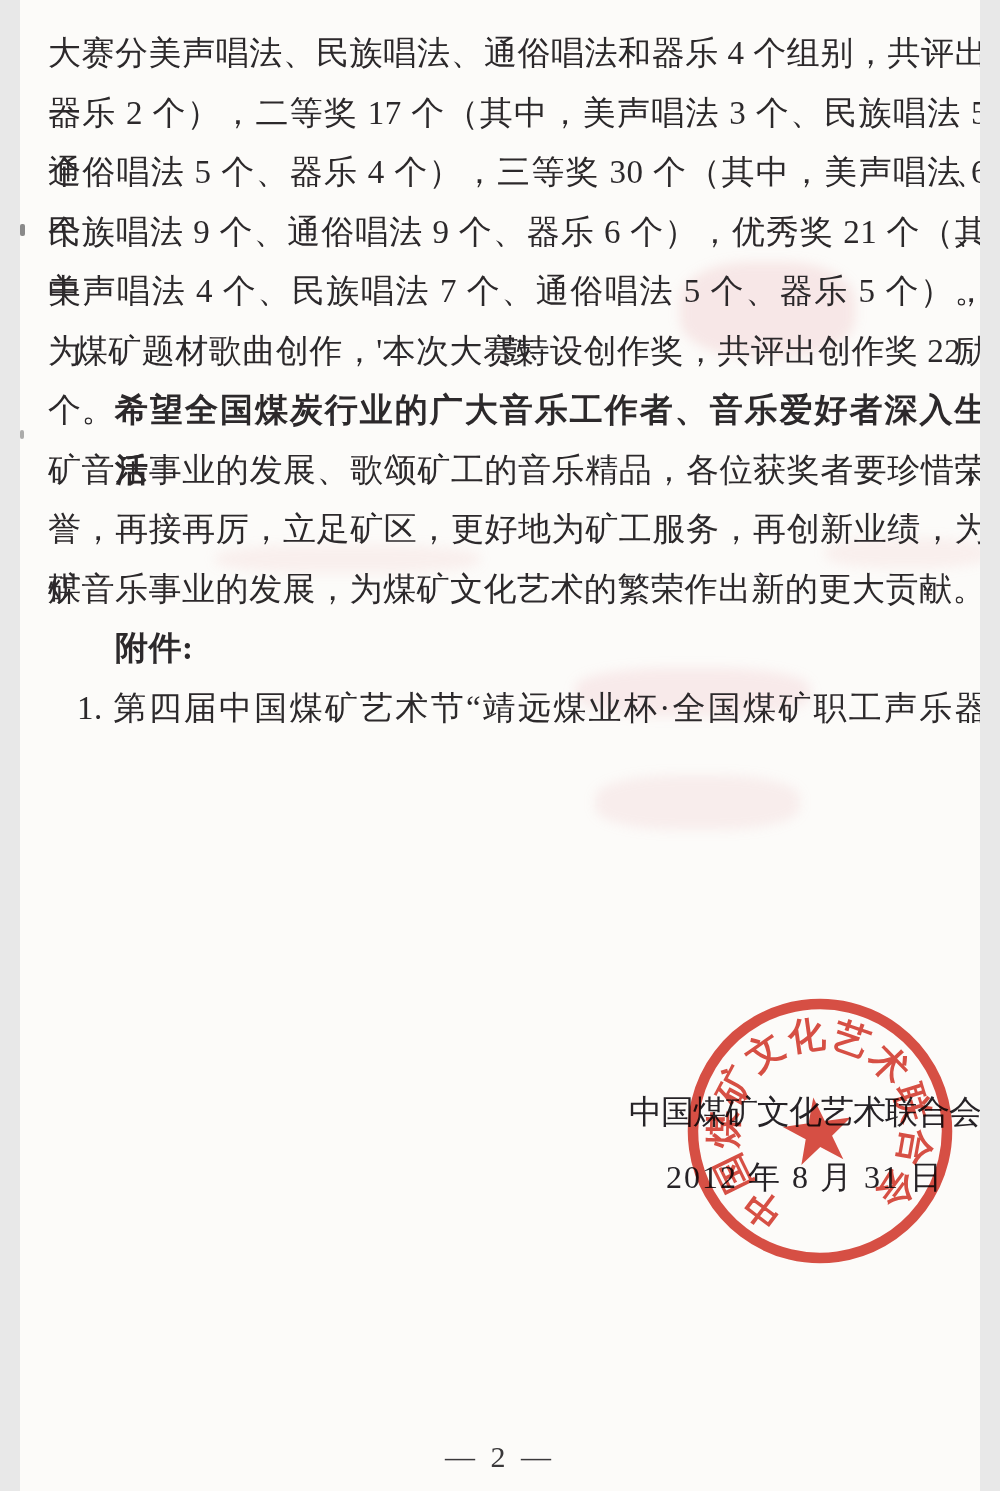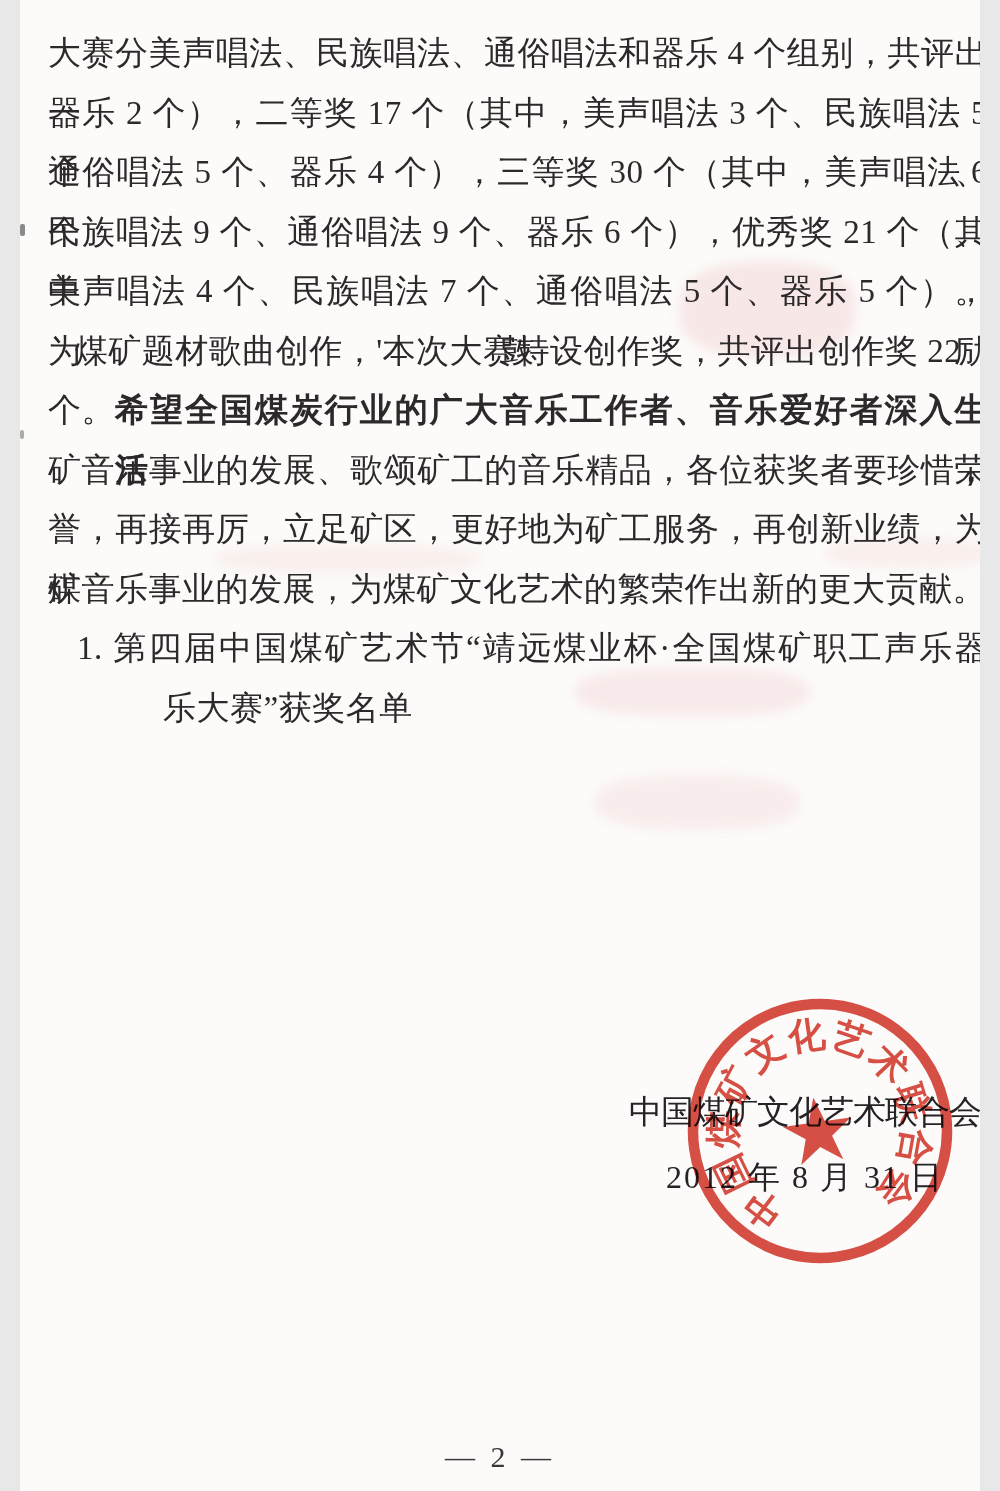--- a/index.html
+++ b/index.html
@@ -116,22 +116,22 @@
     <div class="line">大赛分美声唱法、民族唱法、通俗唱法和器乐 4 个组别，共评出一</div>
     <div class="line">器乐 2 个），二等奖 17 个（其中，美声唱法 3 个、民族唱法 5 个、</div>
     <div class="line">通俗唱法 5 个、器乐 4 个），三等奖 30 个（其中，美声唱法 6 个、</div>
     <div class="line">民族唱法 9 个、通俗唱法 9 个、器乐 6 个），优秀奖 21 个（其中，</div>
     <div class="line">美声唱法 4 个、民族唱法 7 个、通俗唱法 5 个、器乐 5 个）。为鼓励</div>
     <div class="line no-fill">煤矿题材歌曲创作，'本次大赛特设创作奖，共评出创作奖 22 个。</div>
     <div class="line ind-para">希望全国煤炭行业的广大音乐工作者、音乐爱好者深入生活，</div>
     <div class="line">矿音乐事业的发展、歌颂矿工的音乐精品，各位获奖者要珍惜荣</div>
     <div class="line">誉，再接再厉，立足矿区，更好地为矿工服务，再创新业绩，为煤</div>
     <div class="line no-fill">矿音乐事业的发展，为煤矿文化艺术的繁荣作出新的更大贡献。</div>
+    <div class="line no-fill ind-para">附件:</div>
     <div class="line ind-num">1. 第四届中国煤矿艺术节“靖远煤业杯·全国煤矿职工声乐器</div>
-    <div class="line no-fill ind-cont">乐大赛”获奖名单</div>
   </div>
 
   <div class="sig-org">中国煤矿文化艺术联合会</div>
   <div class="sig-date">2012 年 8 月 31 日</div>
 
   <div class="seal">
     <svg viewBox="0 0 300 300" xmlns="http://www.w3.org/2000/svg">
       <g transform="rotate(-8 150 150)">
         <circle cx="150" cy="150" r="127" fill="none" stroke="#d4372b" stroke-width="10.5"></circle>
         <polygon fill="#d4372b" points="148,116 156.2,140.7 182.2,140.9 161.3,156.3 169.2,181.1 148,166 126.8,181.1 134.7,156.3 113.8,140.9 139.8,140.7"></polygon>

